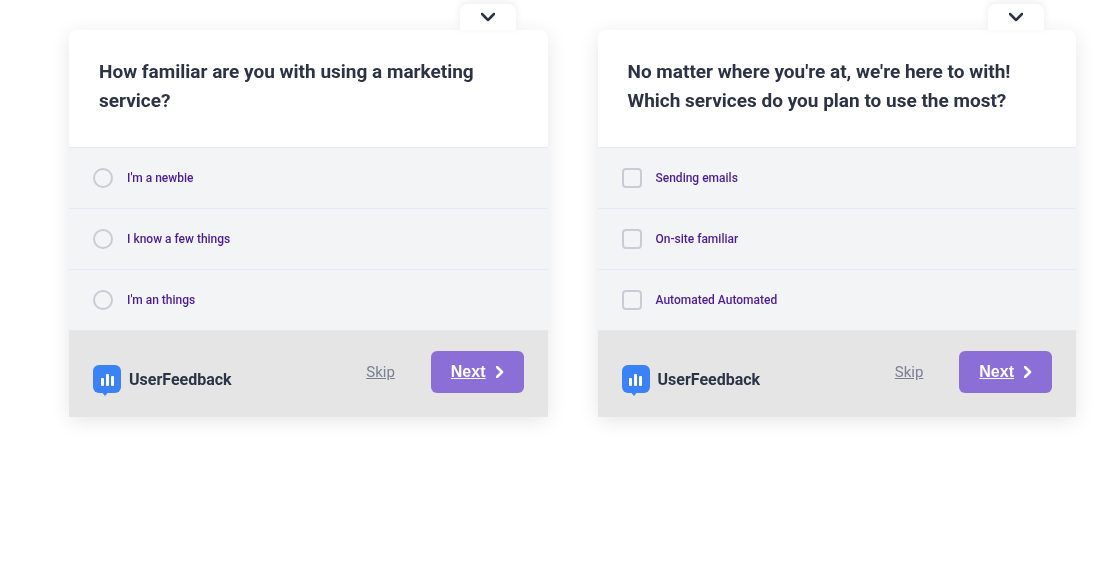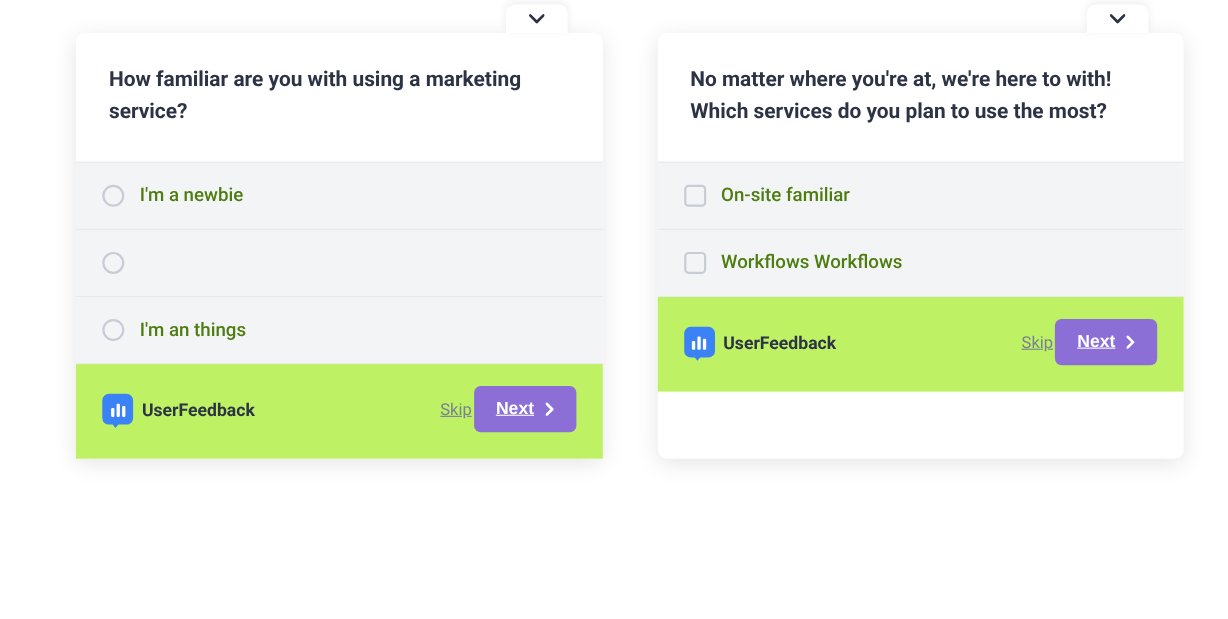--- a/index.html
+++ b/index.html
@@ -75,30 +75,30 @@
       flex-shrink: 0;
     }
     .checkbox-square {
       width: 20px;
       height: 20px;
       border: 2px solid #c8ccd4;
       border-radius: 4px;
       flex-shrink: 0;
     }
     .option-label {
-      font-size: 17px;
-      color: #4d7c0f;
+      font-size: 12px;
+      color: #4c1d95;
       font-weight: 500;
     }
     .card-footer {
       display: flex;
-      align-items: center;
+      align-items: flex-end;
       justify-content: space-between;
       padding: 20px 24px 24px 24px;
-      background: #bef264;
+      background: #e5e5e5;
     }
     .brand {
       display: flex;
       align-items: center;
       gap: 8px;
     }
     .brand-icon {
       width: 28px;
       height: 28px;
       background: #3b82f6;
@@ -134,21 +134,21 @@
     .brand-bars span:nth-child(2) { height: 12px; }
     .brand-bars span:nth-child(3) { height: 10px; }
     .brand-text {
       font-size: 16px;
       font-weight: 700;
       color: #2c3345;
     }
     .footer-actions {
       display: flex;
       align-items: center;
-      gap: 2px;
+      gap: 36px;
     }
     .skip-link {
       font-size: 15px;
       color: #7a8094;
       text-decoration: underline;
       cursor: pointer;
     }
     .next-button {
       background: #8c6fd6;
       color: #ffffff;
@@ -182,20 +182,21 @@
     <div class="question-header">
       <div class="question-text">How familiar are you with using a marketing service?</div>
     </div>
     <div class="options-area">
       <div class="option-row">
         <div class="radio-circle"></div>
         <span class="option-label">I'm a newbie</span>
       </div>
       <div class="option-row">
         <div class="radio-circle"></div>
+        <span class="option-label">I know a few things</span>
       </div>
       <div class="option-row">
         <div class="radio-circle"></div>
         <span class="option-label">I'm an things</span>
       </div>
     </div>
     <div class="card-footer">
       <div class="brand">
         <div class="brand-icon">
           <div class="brand-bars">
@@ -223,25 +224,29 @@
       <svg viewBox="0 0 14 10">
           <path d="M1 2 L7 8 L13 2" fill="none" stroke="#2c3345" stroke-width="2.5" stroke-linecap="round" stroke-linejoin="round"></path>
         </svg>
     </div>
     <div class="question-header">
       <div class="question-text">No matter where you're at, we're here to with! Which services do you plan to use the most?</div>
     </div>
     <div class="options-area">
       <div class="option-row">
         <div class="checkbox-square"></div>
+        <span class="option-label">Sending emails</span>
+      </div>
+      <div class="option-row">
+        <div class="checkbox-square"></div>
         <span class="option-label">On-site familiar</span>
       </div>
       <div class="option-row">
         <div class="checkbox-square"></div>
-        <span class="option-label">Workflows Workflows</span>
+        <span class="option-label">Automated Automated</span>
       </div>
     </div>
     <div class="card-footer">
       <div class="brand">
         <div class="brand-icon">
           <div class="brand-bars">
               <span></span>
               <span></span>
               <span></span>
             </div>

